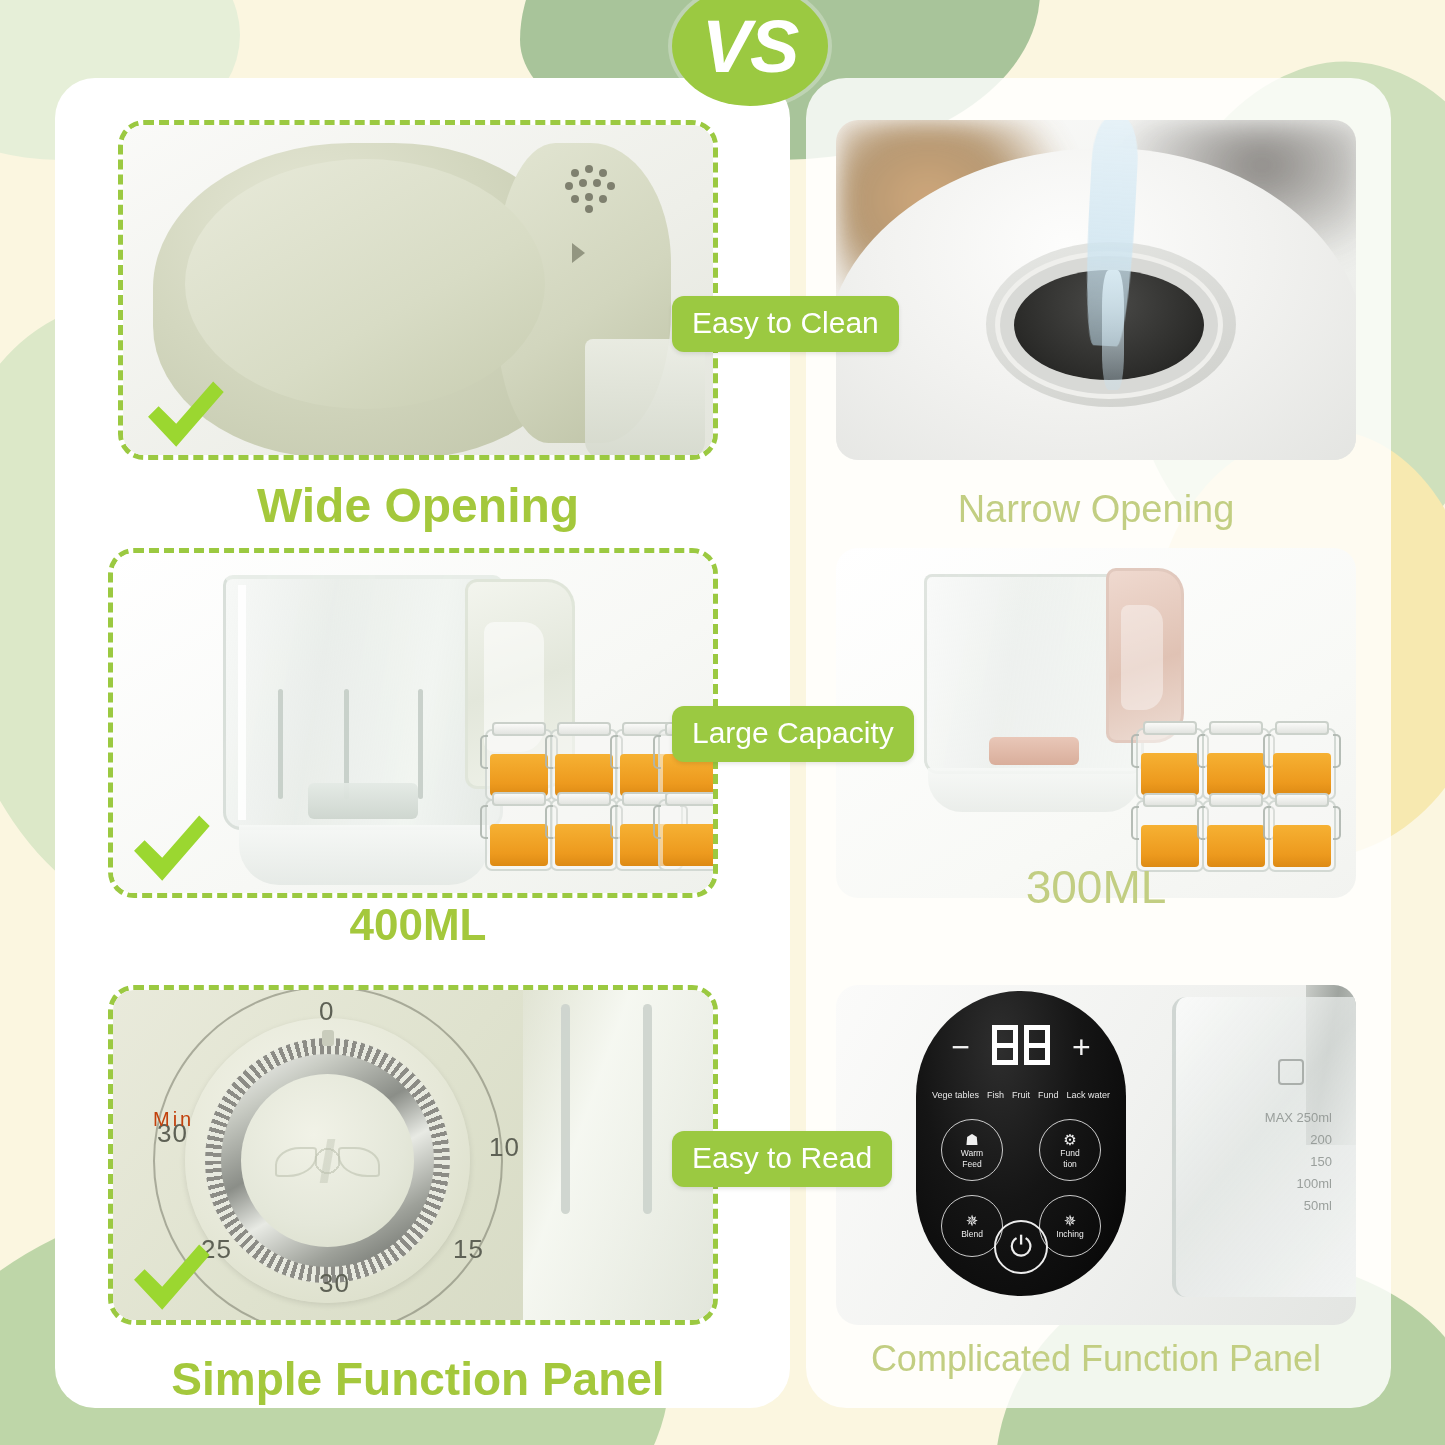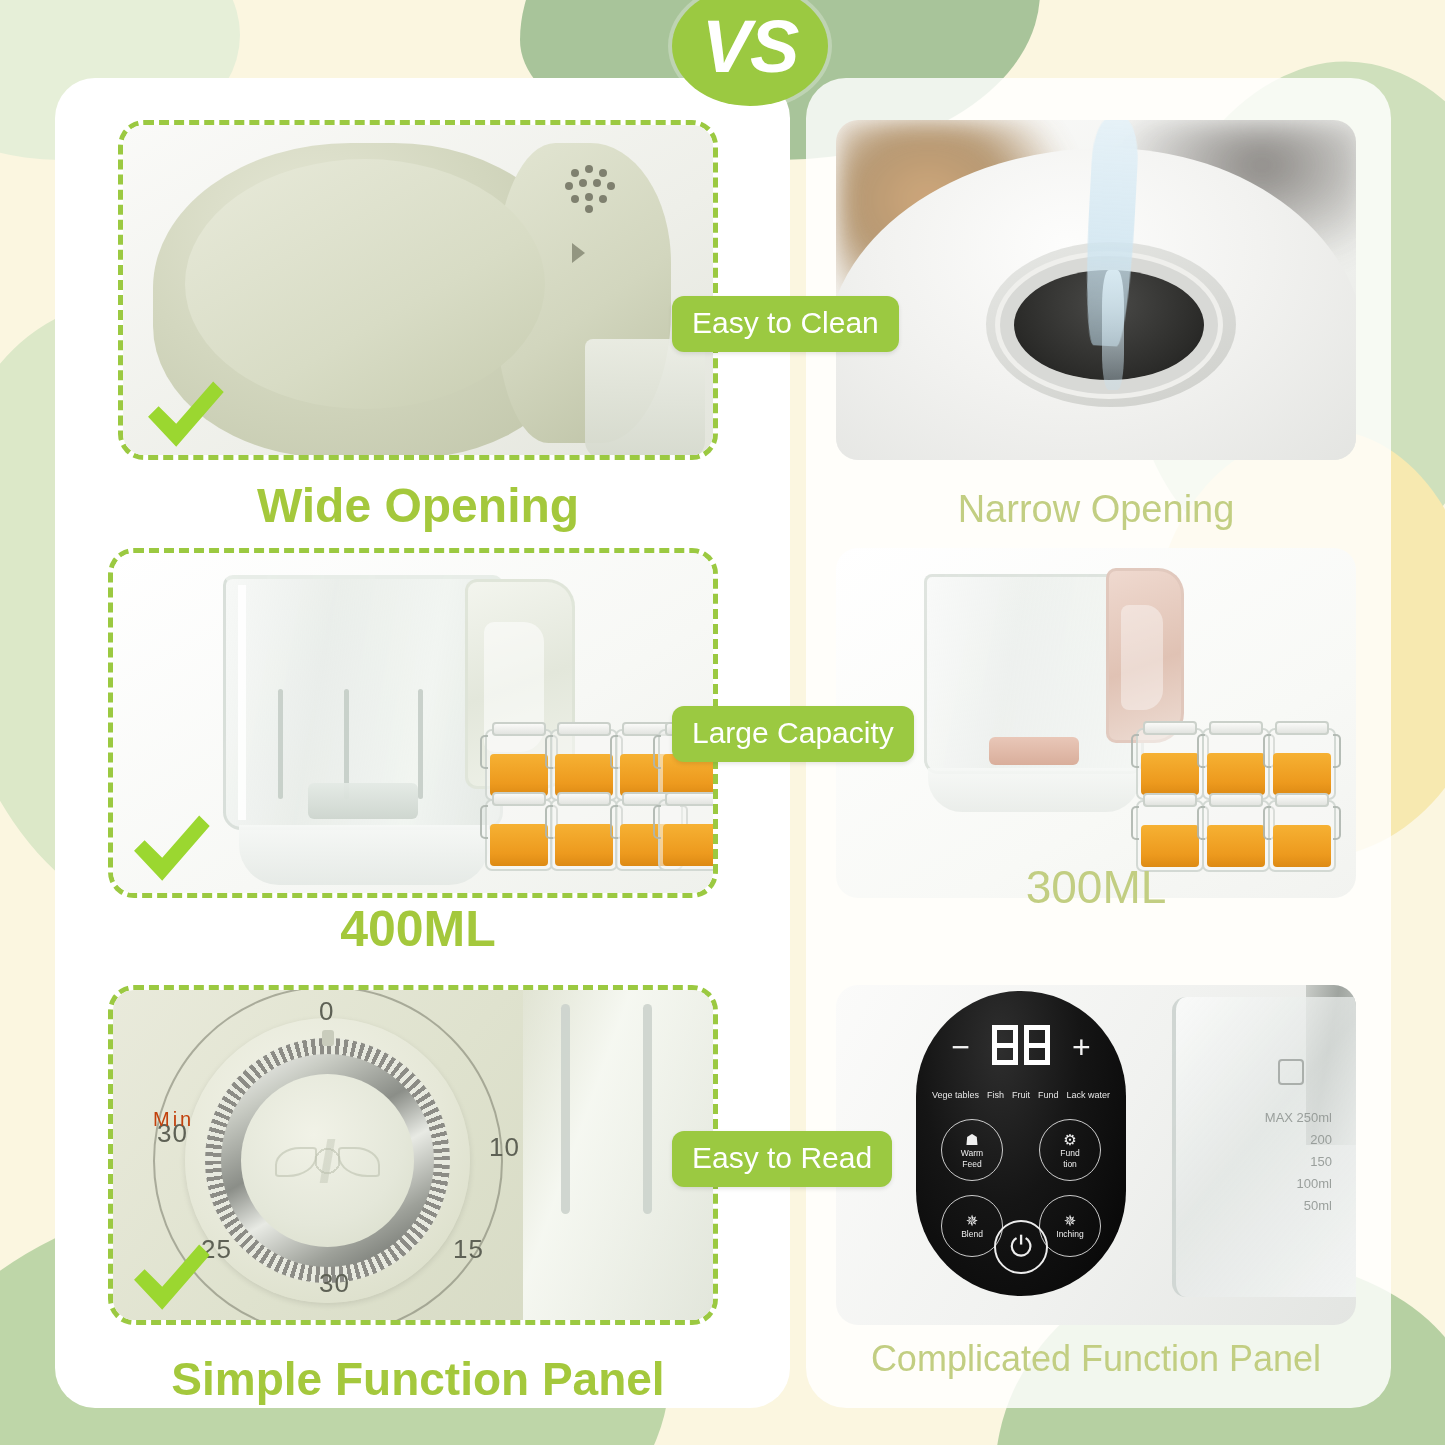--- a/index.html
+++ b/index.html
@@ -560,21 +560,21 @@
       </div>
   </div>
 
   <svg class="checkmark" style="left:14px;bottom:0px" viewBox="0 0 100 100">
     <path d="M8 52 L20 40 L40 60 L82 12 L94 24 L40 86 Z" fill="#9BD730"></path>
   </svg>
 </div>
 
 <div class="pill" style="left:672px; top:706px;">Large Capacity</div>
 
-<div class="cap-good" style="left:118px; top:900px; width:600px; font-size:50px;">400ML</div>
+<div class="cap-good" style="left:118px; top:900px; width:600px; font-size:44px;">400ML</div>
 
 <div class="photo" id="p4">
   <div style="position:absolute;inset:0;background:linear-gradient(150deg,#FFFFFF 0%,#F8F9F6 65%,#F2F3F0 100%)"></div>
   <div class="jug2">
     <div class="jug2-blade"></div>
   </div>
   <div class="jug2-handle"></div>
   <div class="jug2-base"></div>
   <div class="jars">
     <div class="jar" style="left:300px;top:180px">

